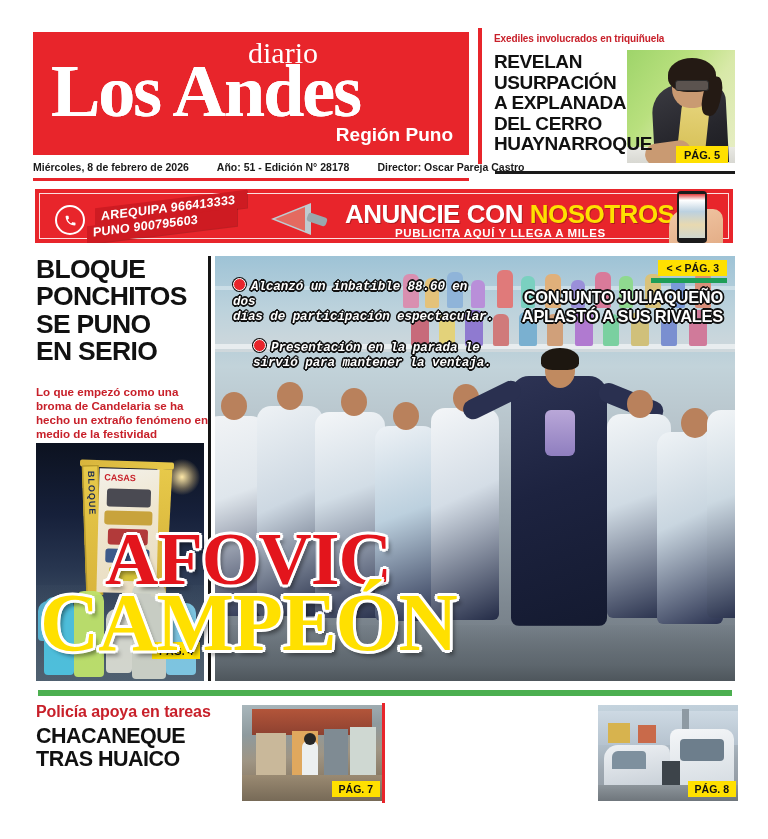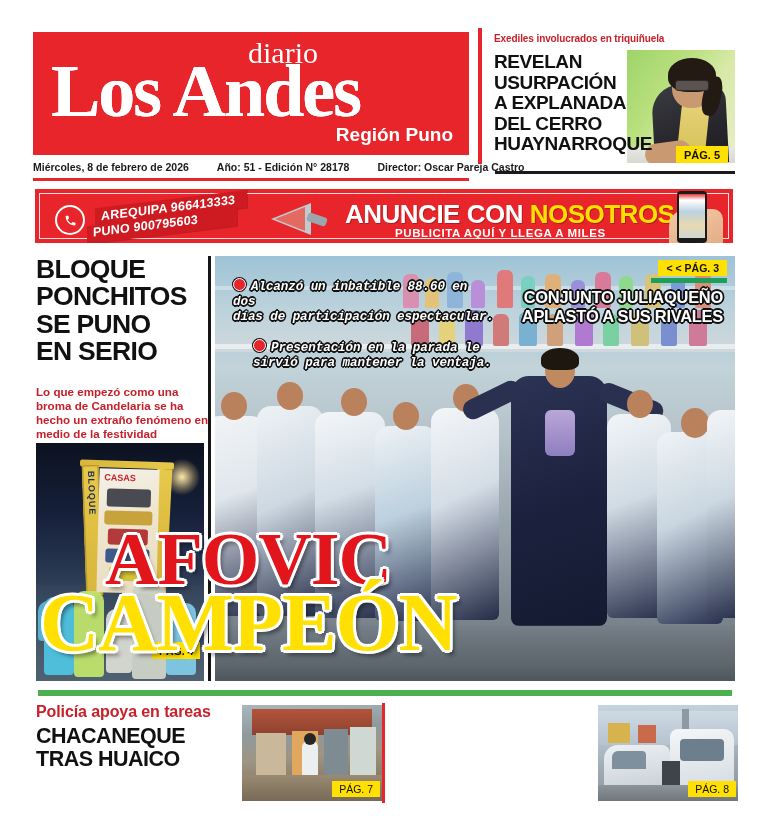--- a/index.html
+++ b/index.html
@@ -194,21 +194,21 @@
   .bs-right{left:392px;width:340px;}
   .bs-kicker{position:absolute;left:0;top:0;color:#C8202A;font-weight:700;font-size:16px;
        letter-spacing:-0.1px;white-space:nowrap;text-align:right;}
   .bs-head{position:absolute;left:0;top:22px;color:#111;font-weight:800;
        font-size:21.5px;line-height:1.07;letter-spacing:-0.5px;}
   .bs-head div{white-space:nowrap;}
   .bs-photo{position:absolute;top:2px;width:140px;height:96px;overflow:hidden;}
   .bs-left .bs-photo{right:-6px;background:linear-gradient(175deg,#a9b7bc 0%,#8e9a9e 28%,#9f9584 52%,#8a7b66 76%,#6e6252 100%);}
   .bs-right .bs-photo{right:-6px;background:linear-gradient(175deg,#c5d4de 0%,#b7c6d2 30%,#9fa9b2 60%,#8b939b 100%);}
   .bs-pag{position:absolute;right:2px;bottom:4px;background:#FFE000;color:#111;
-       font-weight:400;font-size:10.5px;padding:2px 7px;}
+       font-weight:700;font-size:10.5px;padding:2px 7px;}
   .bs-vline{position:absolute;left:382px;top:703px;width:3px;height:100px;background:#E8252B;}
 
   
   .prop{position:absolute;}
 </style>
 </head>
 <body>
 
 <div class="page">
 

